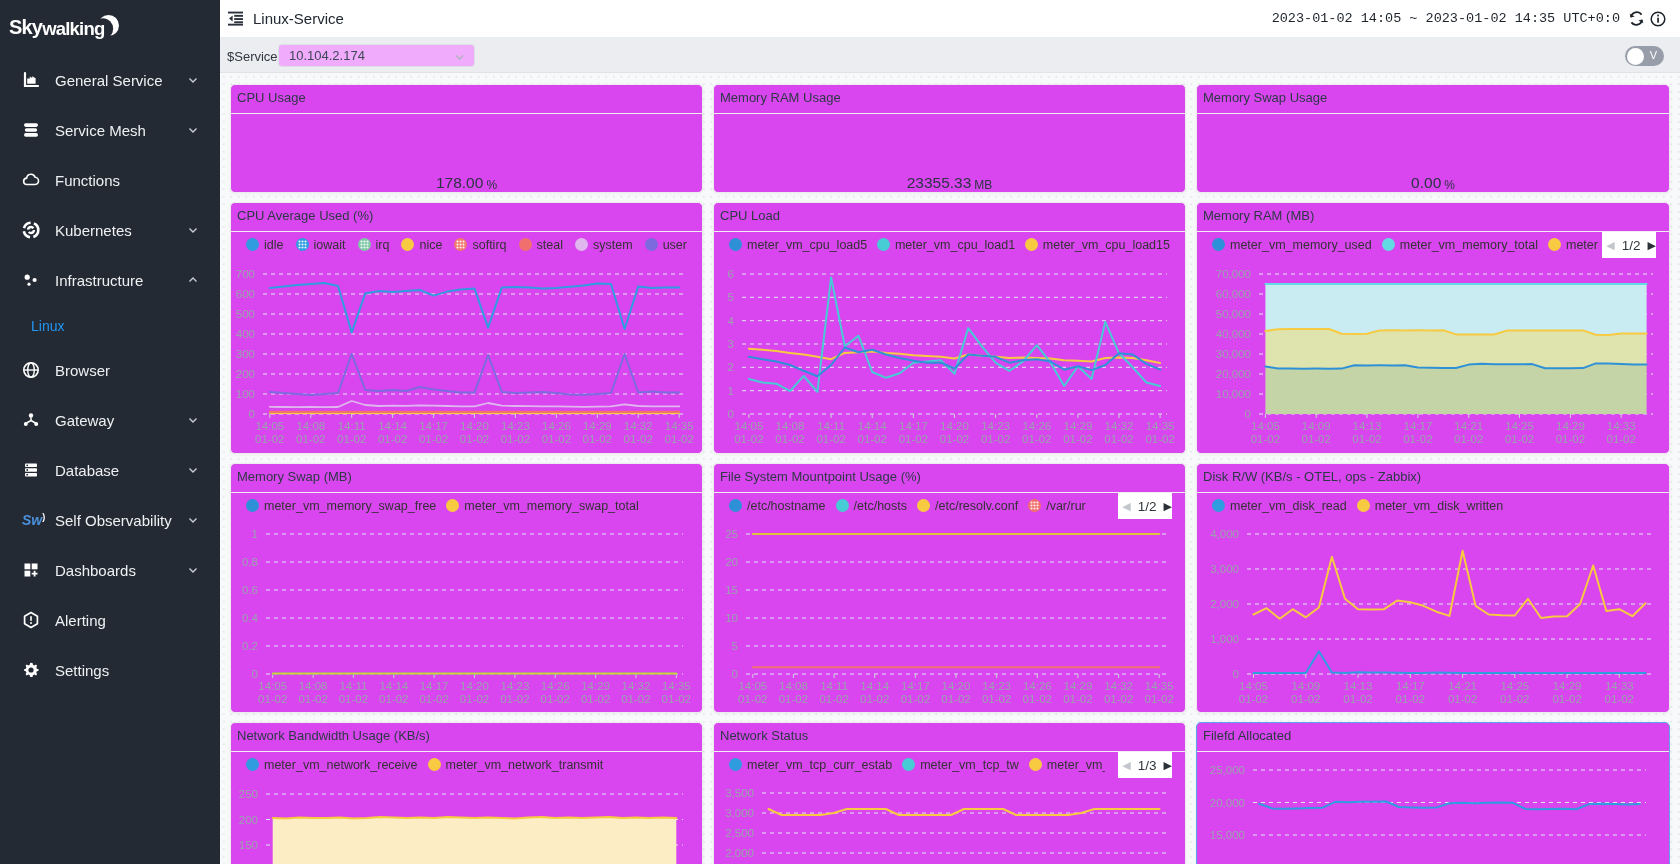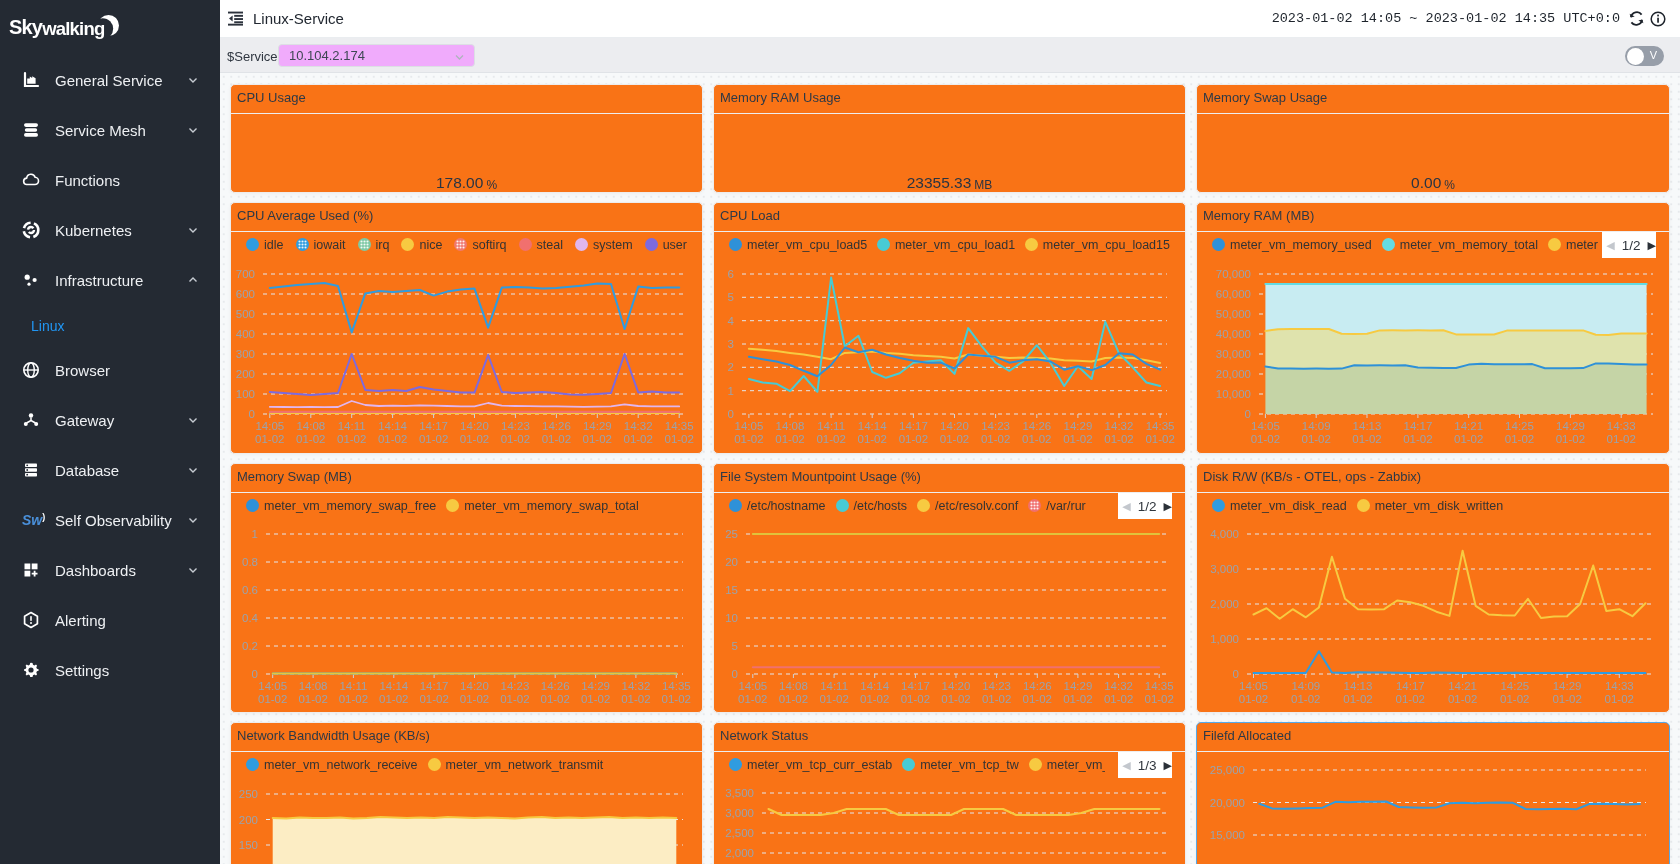--- a/index.html
+++ b/index.html
@@ -21,21 +21,21 @@
 #topbar .title { font-size:15px; color:#222831; margin-left:10px; }
 #topbar .time { position:absolute; right:60px; font-family:"Liberation Mono",monospace; font-size:13.5px; color:#1d232b; }
 #topbar .ticons { position:absolute; right:14px; display:flex; gap:5px; align-items:center; }
 #svcbar { position:absolute; left:0; top:38px; width:1460px; height:35px; background:#ecedf0; border-bottom:1px solid #e0e3e7; }
 #svcbar .lbl { position:absolute; left:7px; top:11px; font-size:13px; color:#2f3640; }
 #svcsel { position:absolute; left:58px; top:6px; width:197px; height:23px; background:#f0abfc; border:1px solid #dcdfe4; border-radius:4px; font-size:13px; color:#3e4754; line-height:21px; padding-left:10px; }
 #svcsel .sarr { position:absolute; right:9px; top:7px; }
 #toggle { position:absolute; right:16px; top:8px; width:39px; height:20px; background:#979ea9; border-radius:10px; }
 #toggle .knob { position:absolute; left:1.5px; top:1.5px; width:17px; height:17px; background:#fff; border-radius:50%; }
 #toggle .vt { position:absolute; right:7px; top:3px; color:#fff; font-size:11px; }
-.card { position:absolute; background:#f97316; border:1px solid #ededee; border-radius:5px; box-shadow:0 1px 4px rgba(0,0,0,0.045); overflow:hidden; }
+.card { position:absolute; background:#d946ef; border:1px solid #ededee; border-radius:5px; box-shadow:0 1px 4px rgba(0,0,0,0.045); overflow:hidden; }
 .card.sel { border:1px solid #56a9e8; }
 .chd { height:29px; line-height:26px; padding-left:6px; font-size:13px; color:#2e3946; border-bottom:1px solid #eeeeef; }
 .big { height:78px; display:flex; align-items:flex-end; justify-content:center; font-size:15.5px; color:#2a3442; }
 .unit { font-size:12px; margin-left:3px; }
 .legend { height:26px; display:flex; align-items:center; padding:0 15px 1px 15px; font-size:12.5px; color:#333; white-space:nowrap; gap:10px; position:relative; }
 .legend.just { justify-content:space-between; gap:0; }
 .li { display:inline-flex; align-items:center; }
 .li svg { margin-right:5px; flex:0 0 auto; }
 .lt { white-space:nowrap; }
 .pager { position:absolute; right:13px; top:0; height:26px; display:inline-flex; align-items:center; gap:7px; background:#fff; padding-left:4px; }

